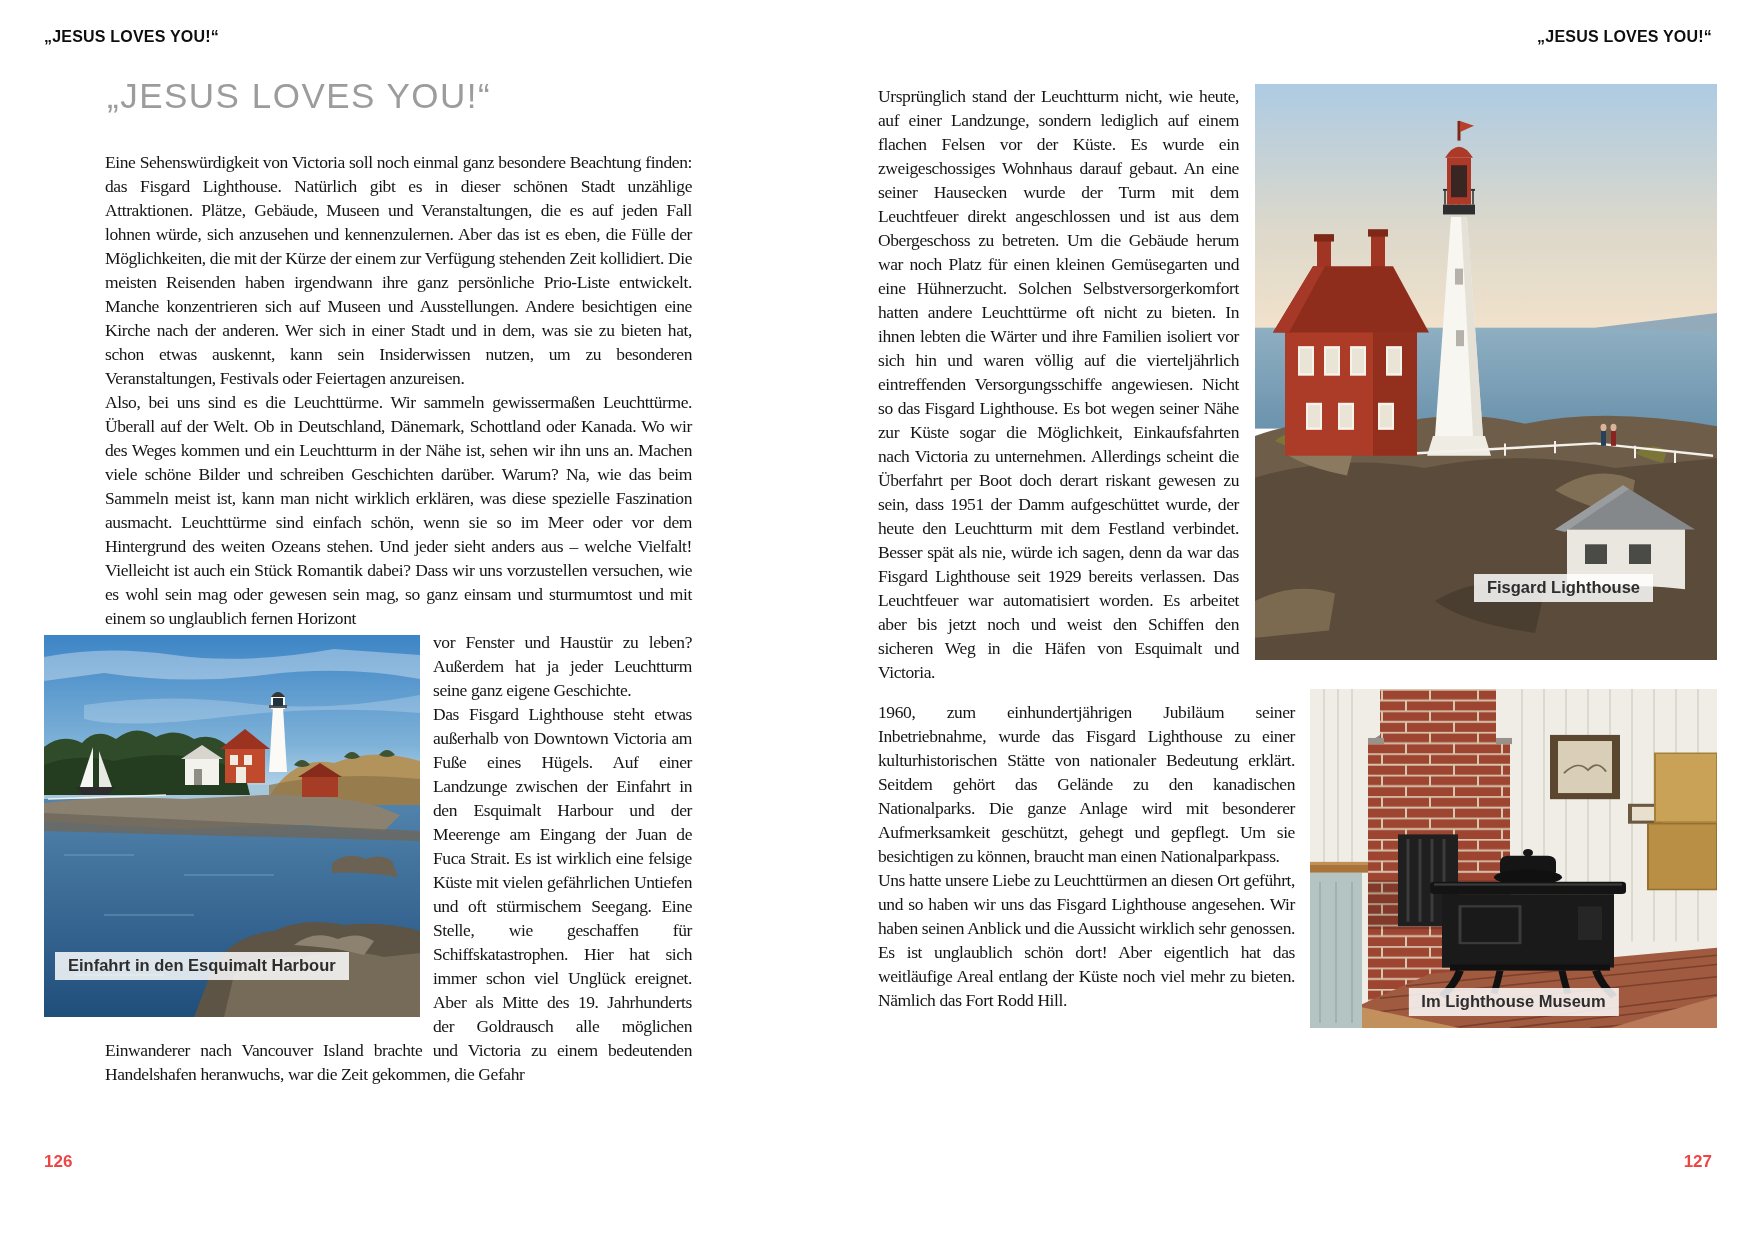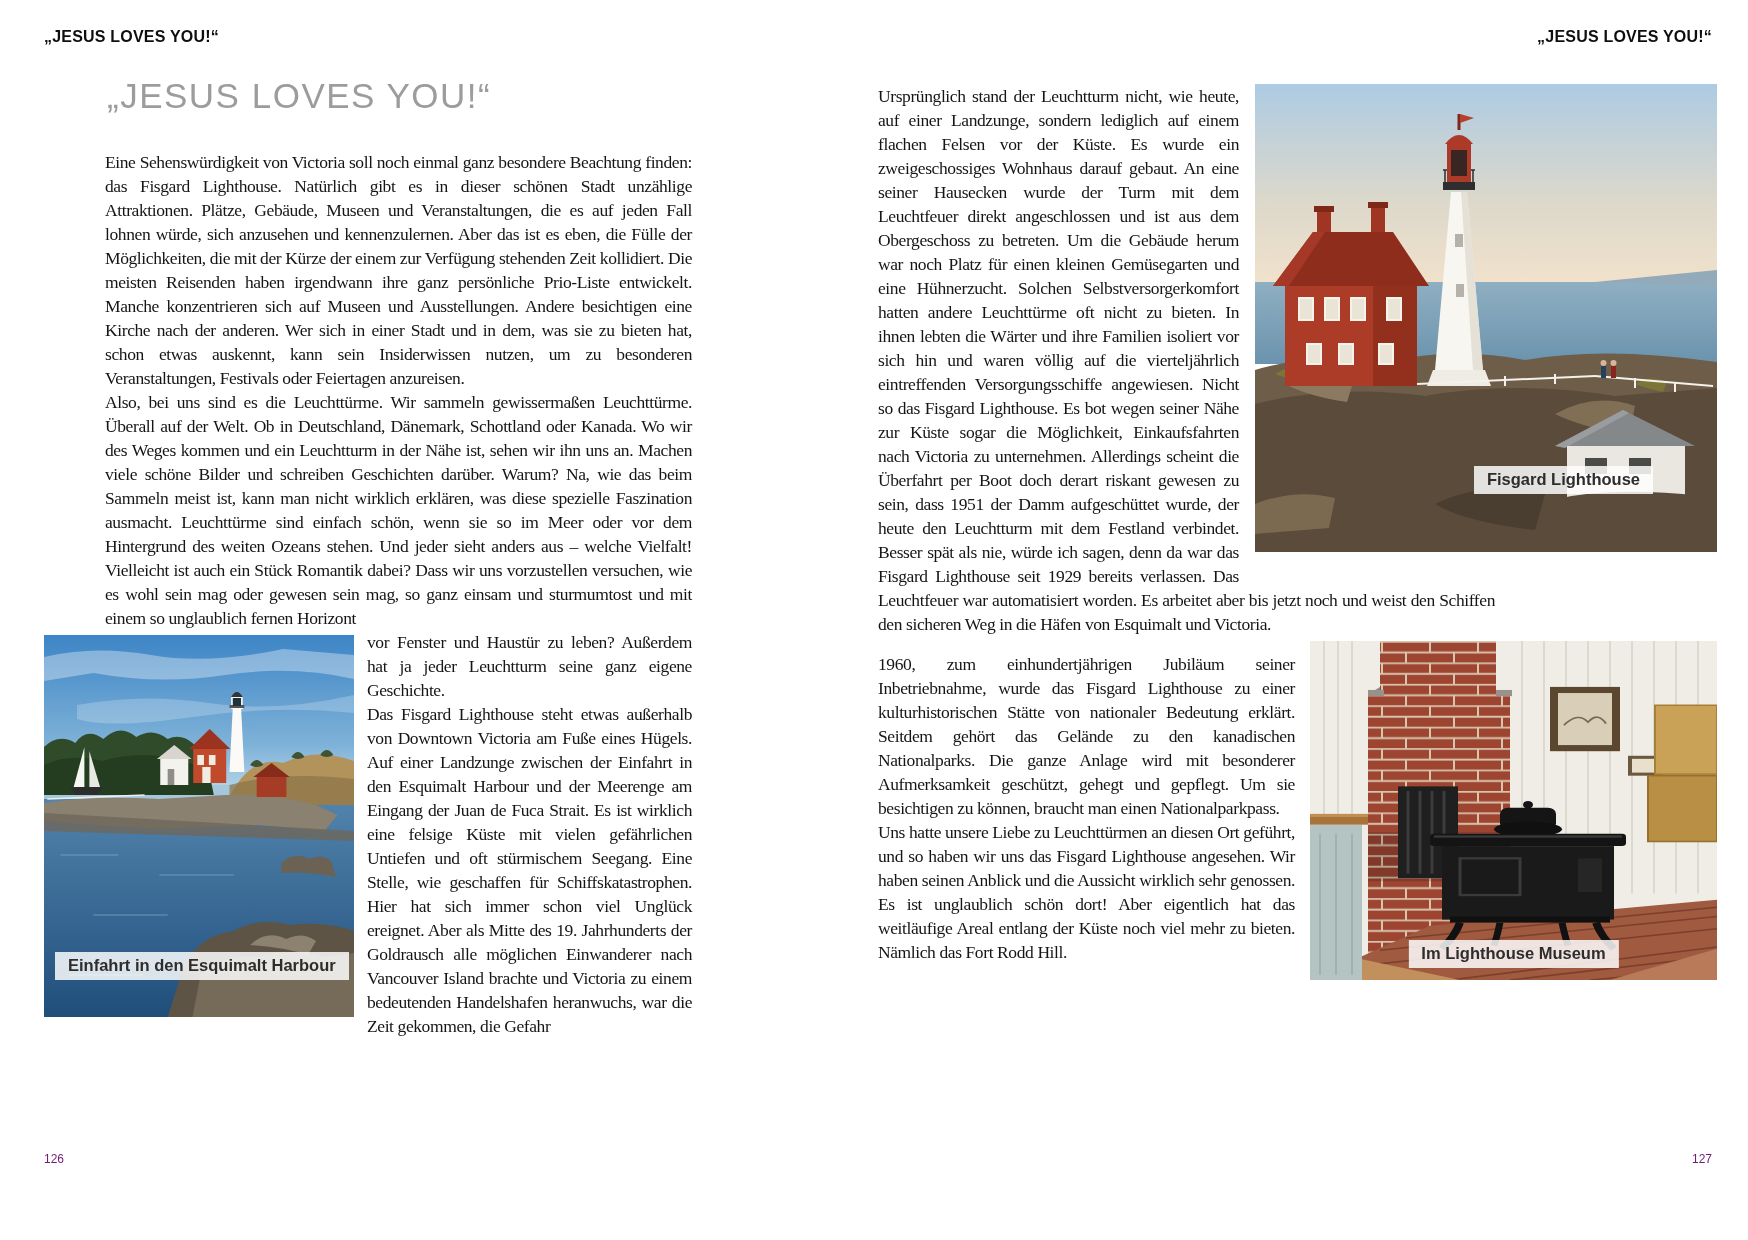--- a/index.html
+++ b/index.html
@@ -9,22 +9,22 @@
   .running-head {
     position:absolute; top:28px;
     font-family:"Liberation Sans", sans-serif; font-weight:bold;
     font-size:16px; letter-spacing:0.2px; color:#0e0e0e; white-space:nowrap;
   }
   .rh-left { left:44px; }
   .rh-right { right:36px; }
 
   .page-num {
     position:absolute; top:1152px;
-    font-family:"Liberation Sans", sans-serif; font-weight:normal;
-    font-size:12px; color:#701a75;
+    font-family:"Liberation Sans", sans-serif; font-weight:bold;
+    font-size:17px; color:#ef4444;
   }
   .pn-left { left:44px; }
   .pn-right { right:36px; }
 
   .col { position:absolute; }
   .col-left  { left:105px; top:76px;  width:587px; }
   .col-right { left:878px; top:84px;  width:617px; }
 
   .chapter-title {
     font-family:"Liberation Sans", sans-serif; font-weight:300;
@@ -36,22 +36,22 @@
     font-size:17.5px; line-height:24px; text-align:justify;
     letter-spacing:-0.4px; hyphens:auto; color:#151515;
   }
   p.body + p.body { }
   p.cont { margin-top:0 !important; }
   p.gap  { margin-top:16px; }
 
   figure { position:relative; }
   figure svg { display:block; width:100%; height:100%; }
 
-  .fig-esquimalt  { float:left;  width:310px; height:382px; margin:5px 13px 4px -61px; }
-  .fig-lighthouse { float:right; width:462px; height:468px; margin:0 -222px 14px 16px; }
+  .fig-esquimalt  { float:left;  width:376px; height:382px; margin:5px 13px 4px -61px; }
+  .fig-lighthouse { float:right; width:462px; height:576px; margin:0 -222px 14px 16px; }
   .fig-museum     { float:right; width:407px; height:339px; margin:5px -222px 10px 15px; }
 
   .caption {
     position:absolute;
     font-family:"Liberation Sans", sans-serif; font-weight:bold;
     font-size:16.5px; color:#2d2d2d;
     background:rgba(255,255,255,0.84);
     padding:4px 13px 5px; white-space:nowrap;
   }
   .cap-esq { left:11px; bottom:37px; }

